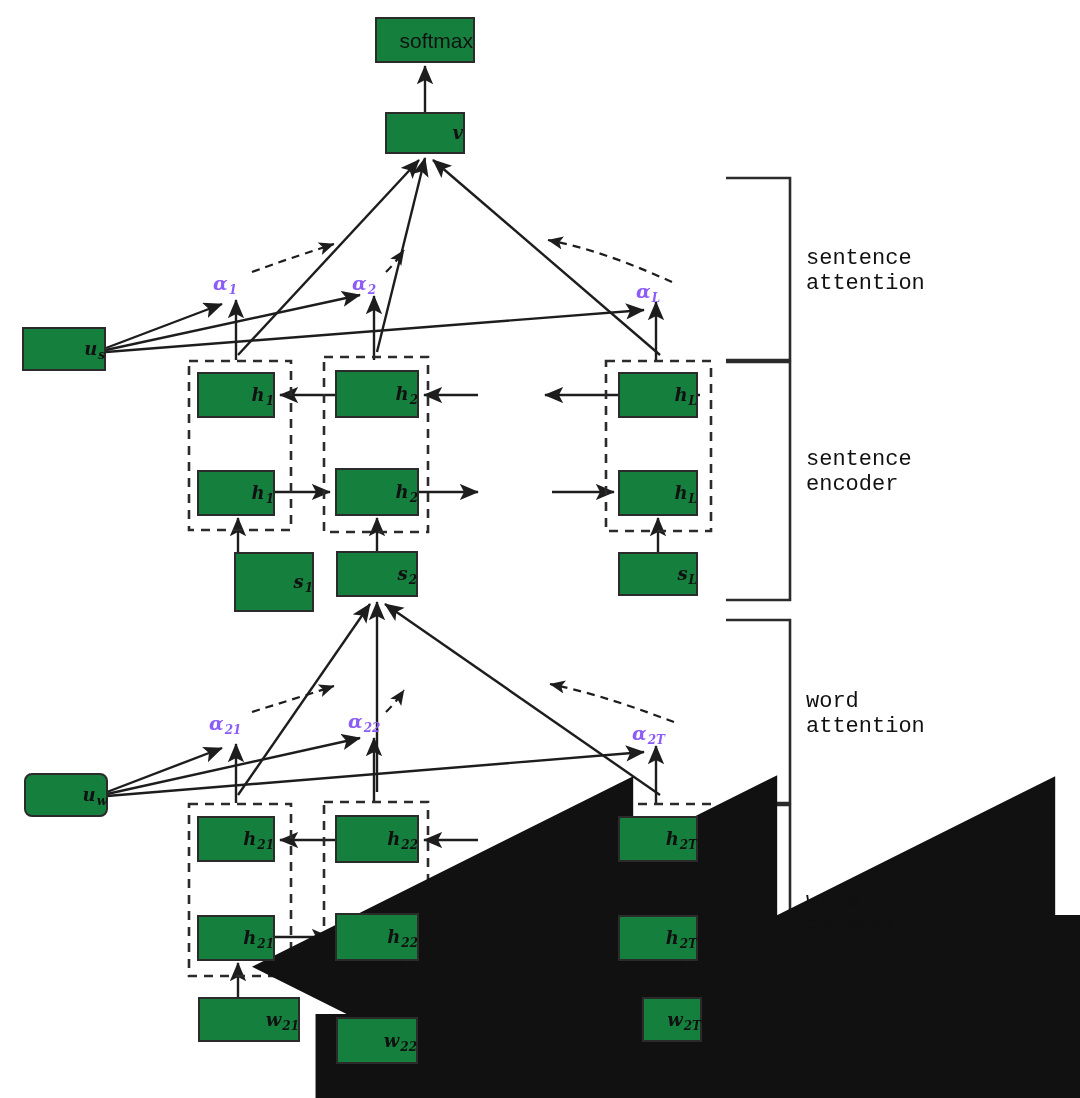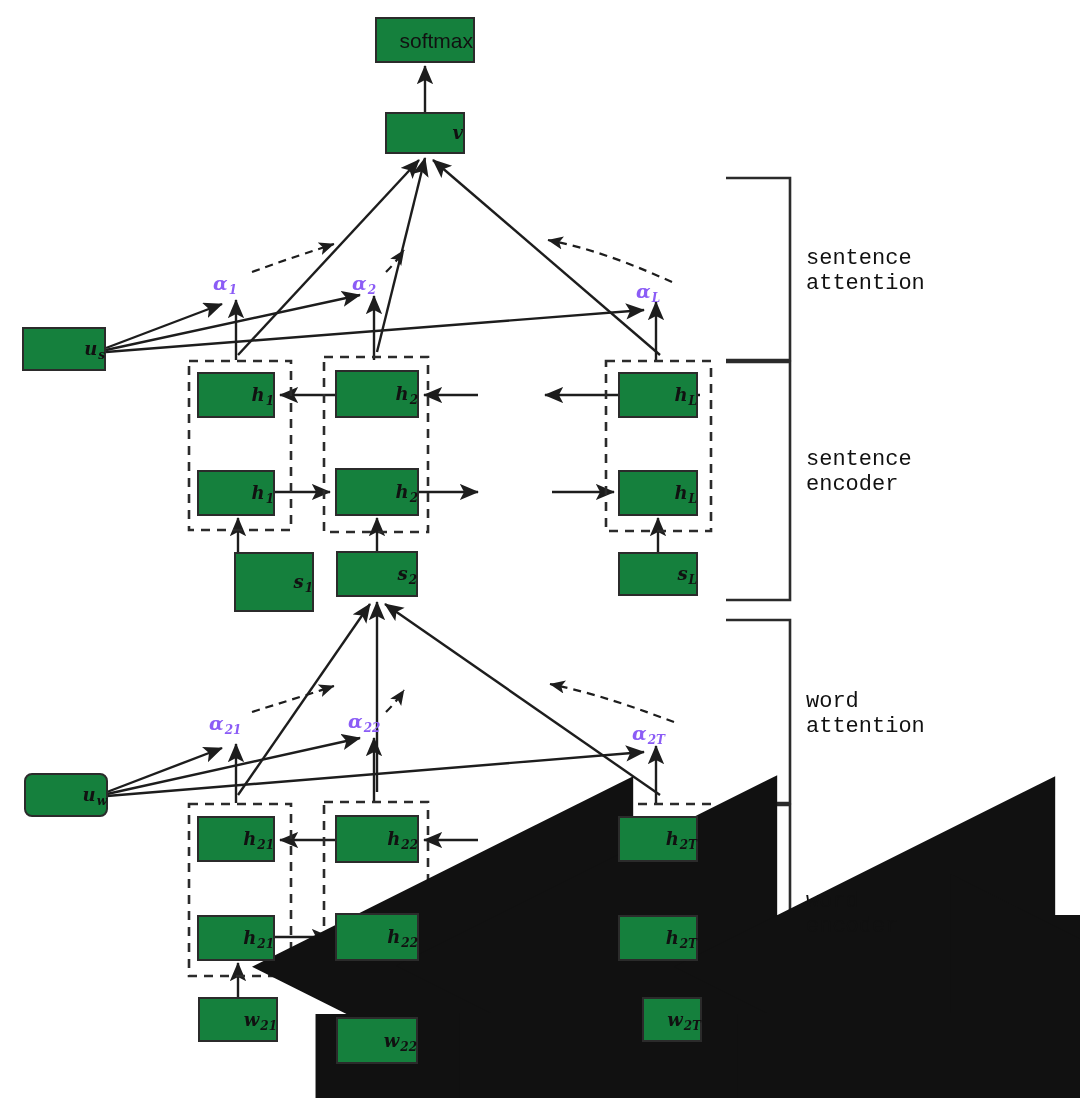--- a/index.html
+++ b/index.html
@@ -221,21 +221,21 @@
             <path d="M17,5 L11,2 L11,8 z" fill="#111"></path>
           </svg><span>h</span></span><span class="sub">22</span></span>
   </div>
   <div class="nodebox" style="left:618px;top:915px;width:80px;height:46px;">
     <span class="lbl"><span class="hwrap"><svg class="harrow" viewBox="0 0 17 9">
             <line x1="1" y1="5" x2="15" y2="5" stroke="#111" stroke-width="1.6"></line>
             <path d="M17,5 L11,2 L11,8 z" fill="#111"></path>
           </svg><span>h</span></span><span class="sub">2T</span></span>
   </div>
 
-  <div class="nodebox" style="left:198px;top:997px;width:80px;height:45px;">
+  <div class="nodebox" style="left:198px;top:997px;width:102px;height:45px;">
     <span class="lbl"><span>w</span><span class="sub">21</span></span>
   </div>
   <div class="nodebox" style="left:336px;top:1017px;width:82px;height:47px;">
     <span class="lbl"><span>w</span><span class="sub">22</span></span>
   </div>
   <div class="nodebox" style="left:618px;top:997px;width:60px;height:45px;margin-left:24px;">
     <span class="lbl"><span>w</span><span class="sub">2T</span></span>
   </div>
 
   <div class="sidelabel" style="left:806px;top:247px;">sentence

